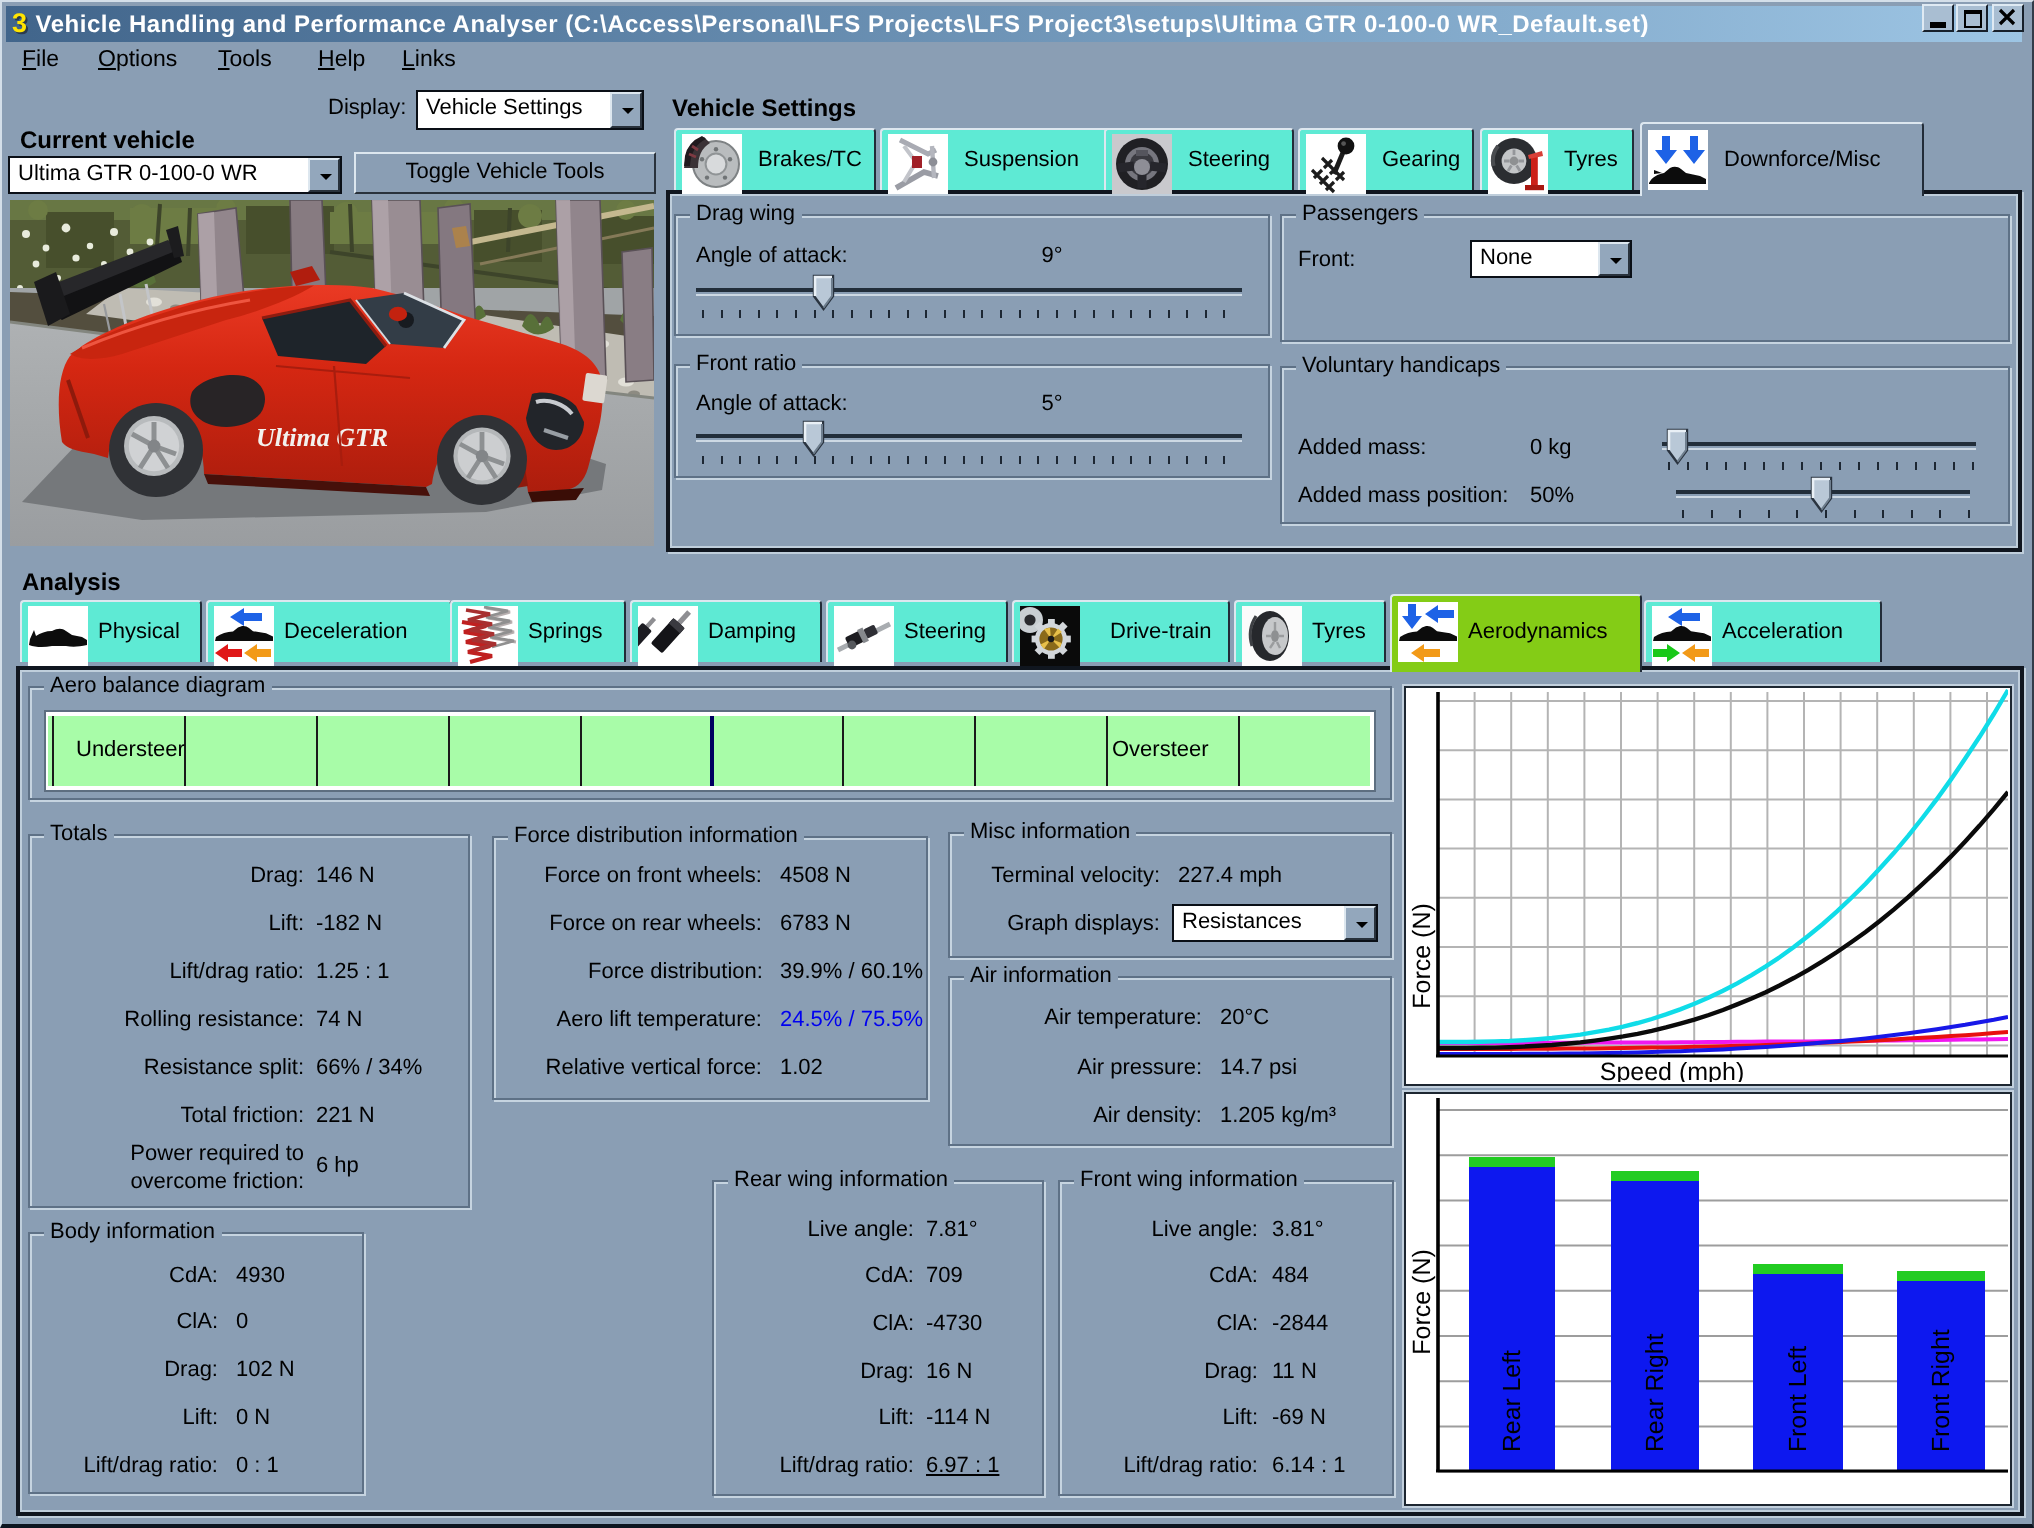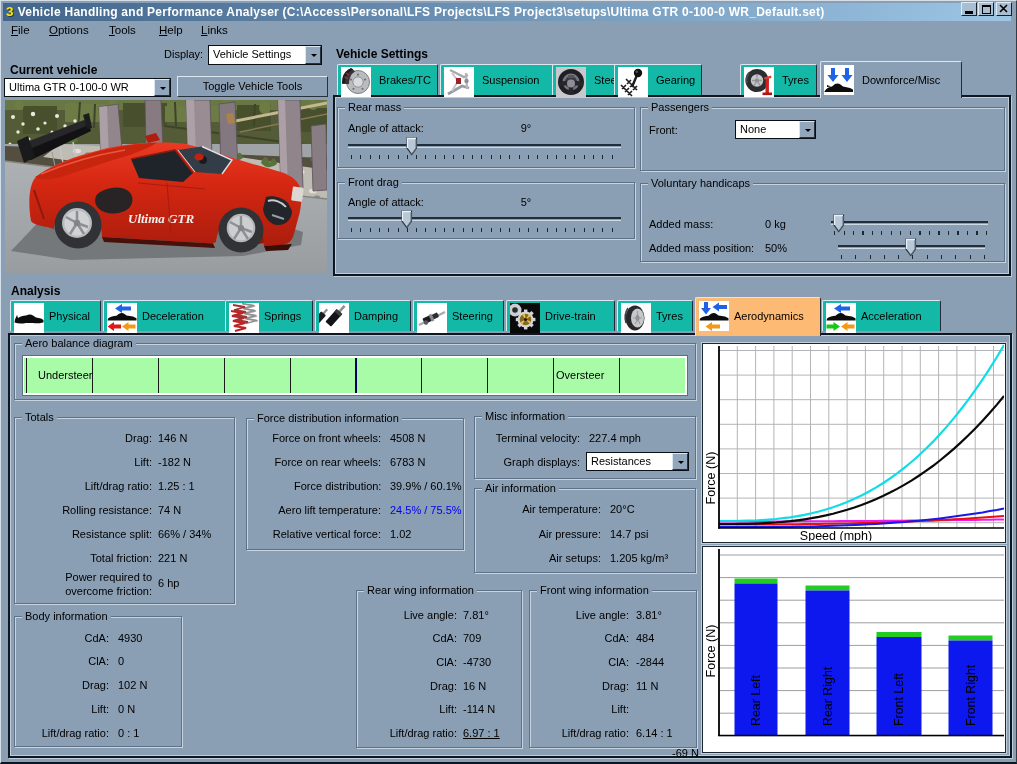--- a/index.html
+++ b/index.html
@@ -31,21 +31,21 @@
 
 .row { position:absolute; white-space:nowrap; }
 .row .lab { position:absolute; text-align:right; }
 .row .val { position:absolute; }
 
 .sl-track { position:absolute; height:4px; border-top:2px solid #222e3a; border-bottom:1px solid #cdd9e4; }
 .ticks { position:absolute; height:4px; background:repeating-linear-gradient(to right,#1d2733 0 1px,transparent 1px 9.31px); }
 .ticks2 { position:absolute; height:4px; background:repeating-linear-gradient(to right,#1d2733 0 1px,transparent 1px 9.5px); }
 .ticks3 { position:absolute; height:4px; background:repeating-linear-gradient(to right,#1d2733 0 1px,transparent 1px 14.3px); }
 
-.tab { position:absolute; background:#14b8a6;
+.tab { position:absolute; background:#5eead4;
   border-top:1.5px solid #dde7ef; border-left:1.5px solid #dde7ef; border-right:1.5px solid #222c38; border-radius:2px 2px 0 0; }
 .tab .ticn { position:absolute; left:3px; top:2px; background:#fff; }
 .tab .tlab { position:absolute; white-space:nowrap; }
 .pane { position:absolute; border:2px solid #10161f; box-shadow: inset 0 0 0 1px #bfcedb, 1px 1px 0 #bfcedb; }
 </style>
 </head>
 <body>
 <div id="win"></div>
 <div id="titlebar"><span class="ticon">3</span>Vehicle Handling and Performance Analyser (C:\Access\Personal\LFS Projects\LFS Project3\setups\Ultima GTR 0-100-0 WR_Default.set)</div>
 <div class="tbtn" style="left:961px;">
@@ -322,21 +322,21 @@
   <rect width="30" height="30" fill="#c9c9cd"></rect>
   <circle cx="15" cy="15" r="13" fill="#202024"></circle>
   <circle cx="15" cy="15" r="8.5" fill="#76767e"></circle>
   <circle cx="15" cy="15" r="6" fill="#3a3a40"></circle>
   <path d="M3,17 L11,16 M27,17 L19,16 M15,20 L15,27" stroke="#26262c" stroke-width="4.5"></path>
   <circle cx="15" cy="16.5" r="4" fill="#8e8e96"></circle>
   <rect x="12" y="8" width="6" height="3" fill="#55555d"></rect>
     </svg>
  <span class="tlab" style="left:41px;top:9px;">Steering</span>
 </div>
-<div class="tab" style="left:614px;top:64px;width:88px;height:31px;text-decoration:underline;">
+<div class="tab" style="left:649px;top:64px;width:88px;height:31px;text-decoration:underline;">
  <svg class="ticn" width="30" height="30" viewBox="0 0 30 30">
       <rect width="30" height="30" fill="#fff"></rect>
   <path d="M4,22 L8,18 M7,25 L11,21 M10,28 L14,24 M9,17 L13,13 M12,20 L16,16 M15,23 L19,19 M3,18 L14,29 M8,12 L19,23" stroke="#1c1c1c" stroke-width="1.6"></path>
   <path d="M19,8 L14,20" stroke="#1c1c1c" stroke-width="2.4"></path>
   <circle cx="20" cy="6" r="4.2" fill="#111"></circle>
       <circle cx="18.8" cy="4.8" r="1.2" fill="#555"></circle>
     </svg>
  <span class="tlab" style="left:41px;top:9px;">Gearing</span>
 </div>
 <div class="tab" style="left:740px;top:64px;width:77px;height:31px;">
@@ -358,34 +358,34 @@
       <rect width="30" height="30" fill="#fff"></rect>
   <path d="M7,3 L7,10 L3.5,10 L9,17 L14.5,10 L11,10 L11,3 Z" fill="#1e62e6"></path>
   <path d="M21,3 L21,10 L17.5,10 L23,17 L28.5,10 L25,10 L25,3 Z" fill="#1e62e6"></path>
   <path d="M0.5,26.5 C2,23.5 5,22 8,21.5 L11,19 C13,18 15,18.3 16.5,19.5 L19,21.5 L26,23 L29,24.5 L29,27 L0.5,27 Z" fill="#0c0c0c"></path>
   <path d="M3,20 L7,21.5 L3,22 Z" fill="#0c0c0c"></path>
     </svg>
  <span class="tlab" style="left:41px;top:12px;">Downforce/Misc</span>
 </div>
 
 <div class="grp" style="left:337px;top:107px;width:298px;height:61px;">
-  <div class="glabel">Rear mass</div>
+  <div class="glabel">Drag wing</div>
 </div>
 <div class="abs" style="left:348px;top:122px;">Angle of attack:</div>
 <div class="abs" style="left:490px;top:122px;width:72px;text-align:center;">9°</div>
 <div class="sl-track" style="left:348px;top:144px;width:273px;"></div>
 <svg style="position:absolute;left:406px;top:137px;" width="12" height="19">
     <polygon points="1,1 10.5,1 10.5,11 5.75,17.5 1,11" fill="#b9c8d7" stroke="#2a3440" stroke-width="1.2"></polygon>
     <path d="M1.5,11 L1.5,1.5 L10,1.5" stroke="#e9f0f6" stroke-width="1.3" fill="none"></path>
     <path d="M10,2 L10,11 L5.75,16.8" stroke="#6e7e8e" stroke-width="1" fill="none"></path>
   </svg>
 <div class="ticks" style="left:351px;top:155px;width:270px;"></div>
 
 <div class="grp" style="left:337px;top:182px;width:298px;height:57px;">
-  <div class="glabel">Front drag</div>
+  <div class="glabel">Front ratio</div>
 </div>
 <div class="abs" style="left:348px;top:196px;">Angle of attack:</div>
 <div class="abs" style="left:490px;top:196px;width:72px;text-align:center;">5°</div>
 <div class="sl-track" style="left:348px;top:217px;width:273px;"></div>
 <svg style="position:absolute;left:401px;top:210px;" width="12" height="19">
     <polygon points="1,1 10.5,1 10.5,11 5.75,17.5 1,11" fill="#b9c8d7" stroke="#2a3440" stroke-width="1.2"></polygon>
     <path d="M1.5,11 L1.5,1.5 L10,1.5" stroke="#e9f0f6" stroke-width="1.3" fill="none"></path>
     <path d="M10,2 L10,11 L5.75,16.8" stroke="#6e7e8e" stroke-width="1" fill="none"></path>
   </svg>
 <div class="ticks" style="left:351px;top:228px;width:270px;"></div>
@@ -494,34 +494,34 @@
         <rect x="22" y="14.8" width="3.4" height="3.4"></rect>
    <rect x="8" y="8.6" width="3.4" height="3.4" transform="rotate(45 9.7 10.3)"></rect>
         <rect x="19.7" y="8.6" width="3.4" height="3.4" transform="rotate(45 21.4 10.3)"></rect>
    <rect x="8" y="20.4" width="3.4" height="3.4" transform="rotate(45 9.7 22.1)"></rect>
         <rect x="19.7" y="20.4" width="3.4" height="3.4" transform="rotate(45 21.4 22.1)"></rect>
   </g>
   <circle cx="15.5" cy="16.5" r="5.8" fill="#8a6a1a"></circle>
   <path d="M15.5,16.5 L12,11.5 L15,10.9 Z M15.5,16.5 L19,11.2 L21,13 Z M15.5,16.5 L20.8,18.5 L20,21 Z M15.5,16.5 L12,21.5 L10.3,19.2 Z" fill="#e8c04a"></path>
   <circle cx="15.5" cy="16.5" r="1.6" fill="#1a1a1a"></circle>
     </svg>
- <span class="tlab" style="left:38px;top:9px;">Drive-train</span>
+ <span class="tlab" style="left:48px;top:9px;">Drive-train</span>
 </div>
 <div class="tab" style="left:617px;top:300px;width:76px;height:31px;">
  <svg class="ticn" width="30" height="30" viewBox="0 0 30 30">
       <rect width="30" height="30" fill="#fbfbfb"></rect>
   <ellipse cx="14" cy="15" rx="9.5" ry="12.5" fill="#26282c"></ellipse>
   <ellipse cx="16.5" cy="15" rx="6.5" ry="9.5" fill="#c6c8ca"></ellipse>
   <ellipse cx="16.5" cy="15" rx="2" ry="3" fill="#8e9092"></ellipse>
   <path d="M16.5,8 L16.5,12 M12,15 L15,15 M18,15 L21,15 M14,21 L16,18 M19,21 L17.5,18" stroke="#9a9c9e" stroke-width="1.2"></path>
   <path d="M7,5 A14,16 0 0 0 5,20" stroke="#3e4044" stroke-width="1.5" fill="none"></path>
     </svg>
  <span class="tlab" style="left:38px;top:9px;">Tyres</span>
 </div>
-<div class="tab" style="left:695px;top:297px;width:126px;height:39px;border-bottom:none;background:#fdba74;z-index:3;">
+<div class="tab" style="left:695px;top:297px;width:126px;height:39px;border-bottom:none;background:#84cc16;z-index:3;">
  <svg class="ticn" width="30" height="30" viewBox="0 0 30 30" style="top:3px;">
       <rect width="30" height="30" fill="#fff"></rect>
   <path d="M5,1 L5,7 L2,7 L7,13.5 L12,7 L9,7 L9,1 Z" fill="#1e62e6"></path>
   <path d="M28,4 L20,4 L20,1.5 L13.5,6 L20,10.5 L20,8 L28,8 Z" fill="#1e62e6"></path>
   <path d="M0.5,19.5 L1,17.5 C3.5,15.8 6.5,15 9.5,14.8 L12,12.8 C14,11.6 16,11.8 17.5,13 L19.5,14.6 L26,15.6 L29.5,17.2 L29.5,19.5 Z" fill="#0c0c0c"></path>
   <path d="M21,23.5 L13,23.5 L13,21 L6.5,25.5 L13,30 L13,27.5 L21,27.5 Z" fill="#f29a18"></path>
     </svg>
  <span class="tlab" style="left:38px;top:12px;">Aerodynamics</span>
 </div>
 <div class="tab" style="left:822px;top:300px;width:119px;height:31px;">
@@ -635,21 +635,21 @@
 </div>
 <div class="row" style="left:0;top:503px;">
     <span class="lab" style="left:474px;width:127px;">Air temperature:</span>
     <span class="val" style="left:610px;">20°C</span>
   </div>
 <div class="row" style="left:0;top:528px;">
     <span class="lab" style="left:474px;width:127px;">Air pressure:</span>
     <span class="val" style="left:610px;">14.7 psi</span>
   </div>
 <div class="row" style="left:0;top:552px;">
-    <span class="lab" style="left:474px;width:127px;">Air setups:</span>
+    <span class="lab" style="left:474px;width:127px;">Air density:</span>
     <span class="val" style="left:610px;">1.205 kg/m³</span>
   </div>
 
 <div class="grp" id="g-body" style="left:14px;top:616px;width:168px;height:131px;">
   <div class="glabel">Body information</div>
 </div>
 <div class="row" style="left:0;top:632px;">
     <span class="lab" style="left:14px;width:95px;">CdA:</span>
     <span class="val" style="left:118px;">4930</span>
   </div>
@@ -712,21 +712,21 @@
 <div class="row" style="left:0;top:656px;">
     <span class="lab" style="left:529px;width:100px;">ClA:</span>
     <span class="val" style="left:636px;">-2844</span>
   </div>
 <div class="row" style="left:0;top:680px;">
     <span class="lab" style="left:529px;width:100px;">Drag:</span>
     <span class="val" style="left:636px;">11 N</span>
   </div>
 <div class="row" style="left:0;top:703px;">
     <span class="lab" style="left:529px;width:100px;">Lift:</span>
-    <span class="val" style="left:672px;margin-top:44px;">-69 N</span>
+    <span class="val" style="left:636px;">-69 N</span>
   </div>
 <div class="row" style="left:0;top:727px;">
     <span class="lab" style="left:529px;width:100px;">Lift/drag ratio:</span>
     <span class="val" style="left:636px;">6.14 : 1</span>
   </div>
 
 <div class="abs" id="chart1" style="left:702px;top:343px;width:304px;height:200px;background:#fff;border:1.5px solid #1d2731;box-shadow:0 0 0 1px #c2d0dd;">
     <svg width="301" height="197" style="position:absolute;left:0;top:0;">
 <line x1="34.3" y1="2" x2="34.3" y2="184" stroke="#b4b4b4" stroke-width="1"></line>
       <line x1="52.6" y1="2" x2="52.6" y2="184" stroke="#b4b4b4" stroke-width="1"></line>

